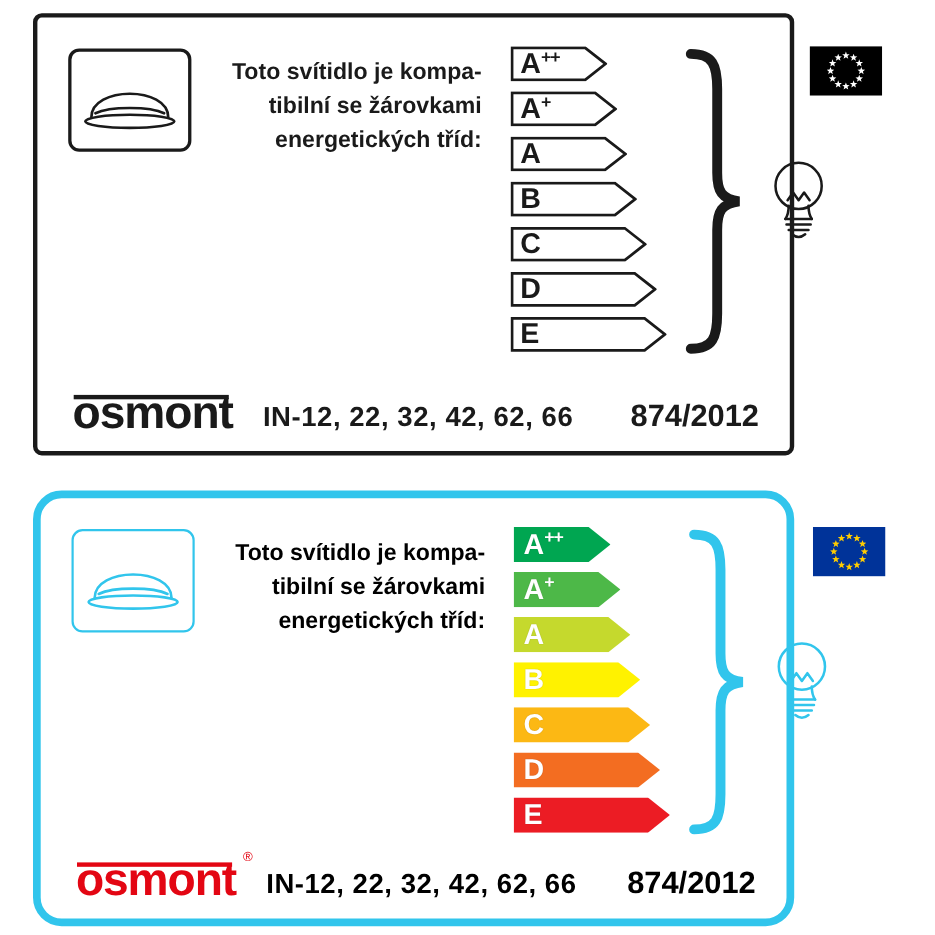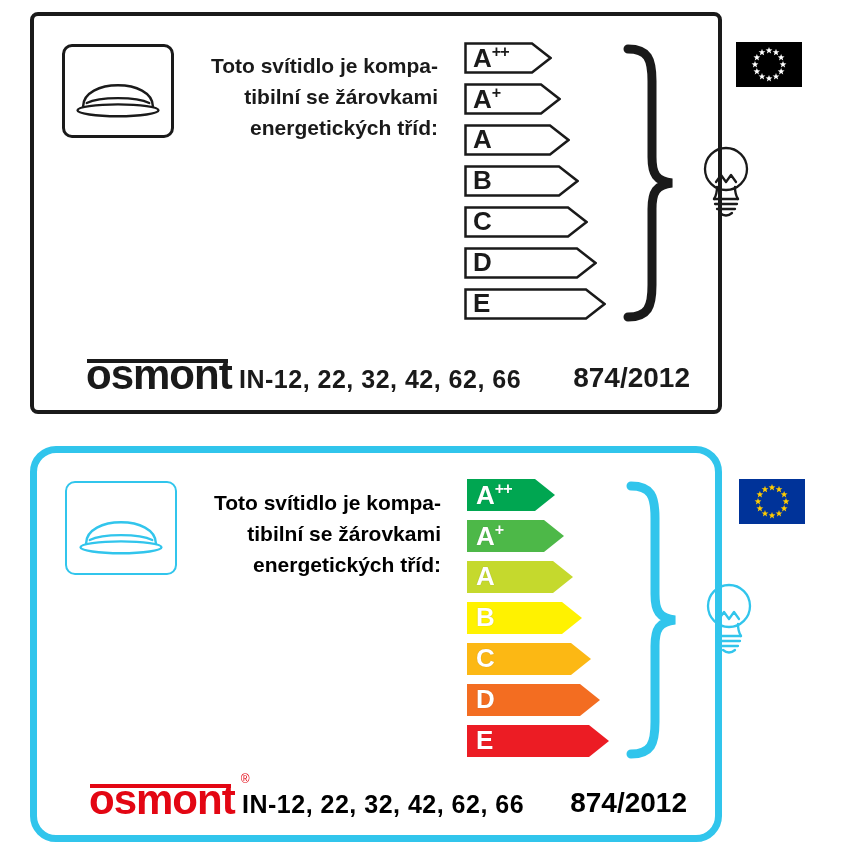--- a/index.html
+++ b/index.html
@@ -29,21 +29,21 @@
     font-size:26px; font-weight:700; color:var(--letter); line-height:1; }
   .cls-label sup { font-size:0.62em; vertical-align:super; letter-spacing:-1px; }
   .card.color .cls-label { text-shadow:0 0 1px rgba(0,0,0,0.25); }
 
   .brace { position:absolute; left:586px; top:26px; color:var(--brace); }
   .bulb  { position:absolute; left:660px; top:126px; color:var(--bulb); }
 
   .flag { position:absolute; left:702px; top:26px; width:66px; height:45px; display:block; }
 
   .brand { position:absolute; left:32px; bottom:12px; font-size:42px; font-weight:700;
-    letter-spacing:-1px; color:var(--brand); line-height:1.1; padding-top:2px;margin-left:20px; }
+    letter-spacing:-1px; color:var(--brand); line-height:1.1; padding-top:2px; }
   .brand::after { content:""; position:absolute; left:1px; right:4px; top:9px;
     height:4px; background:currentColor; }
   .reg-mark { position:absolute; right:-14px; top:-2px; font-size:12px; font-weight:400; }
 
   .models { position:absolute; left:205px; bottom:16px; font-size:25px; font-weight:700;
     color:var(--footer); letter-spacing:0.5px;text-align:center; }
   .regulation { position:absolute; right:28px; bottom:16px; font-size:28px; font-weight:700;
     color:var(--footer); }
 </style>
 </head>

